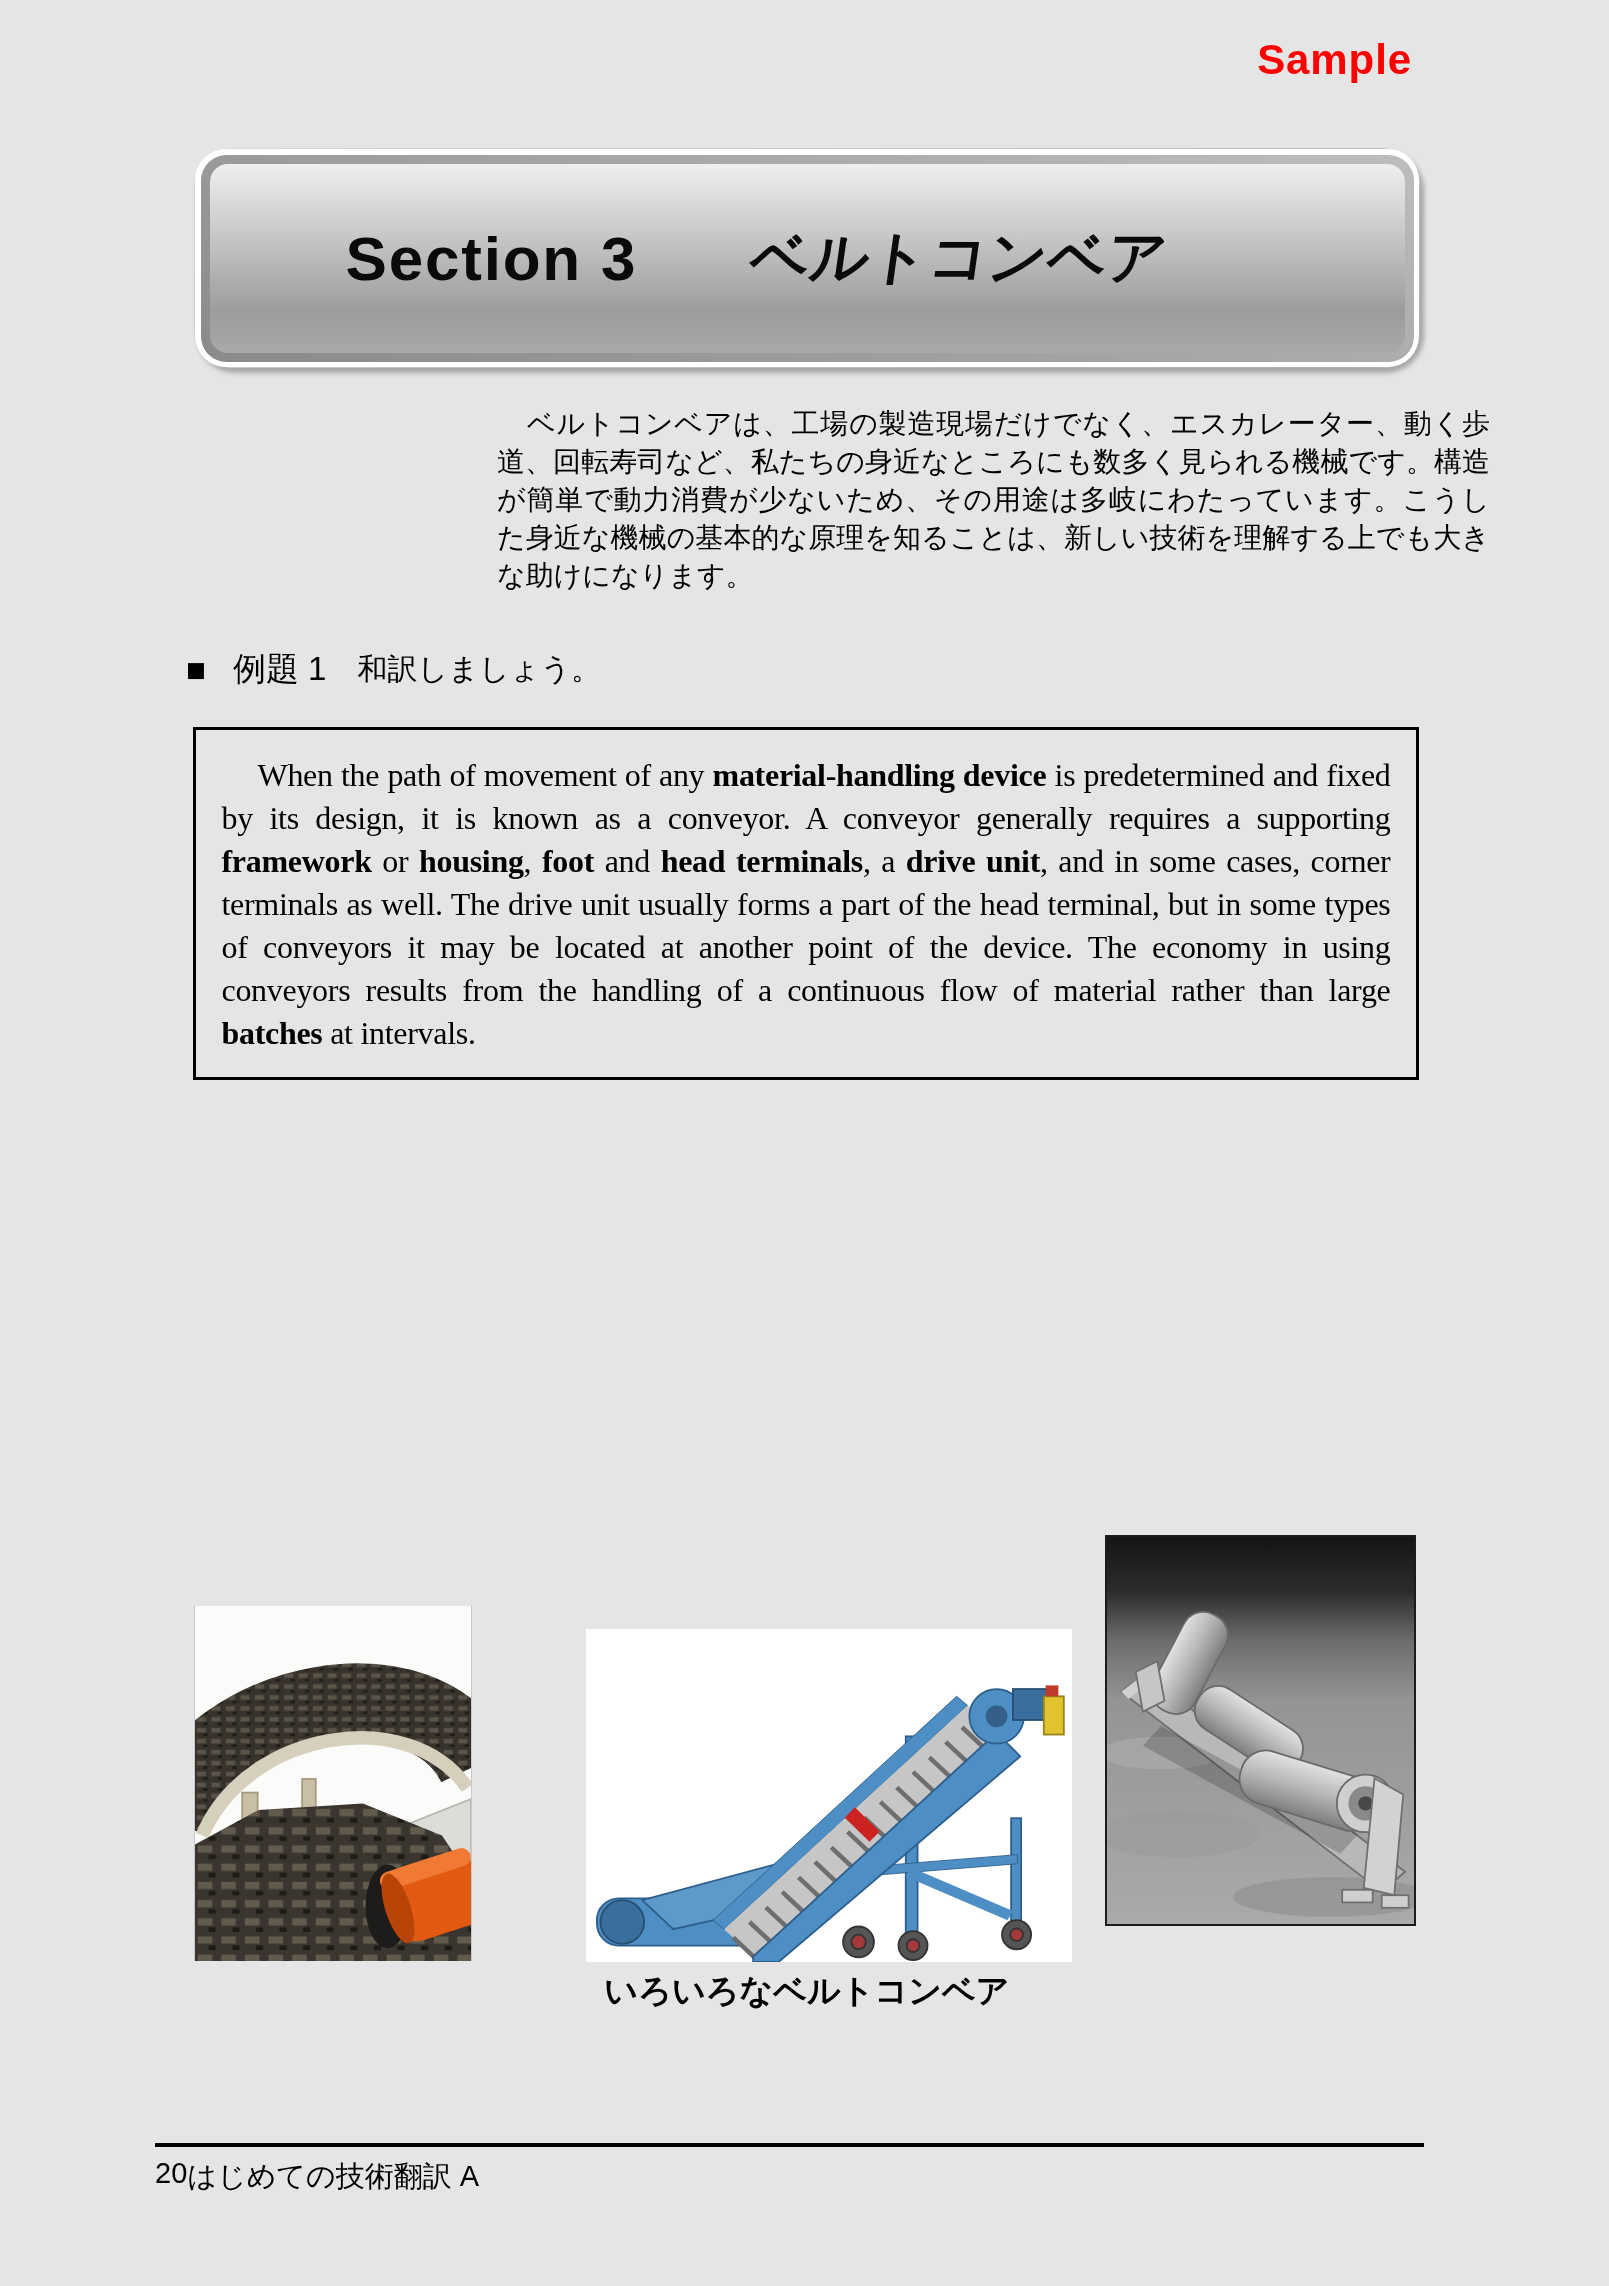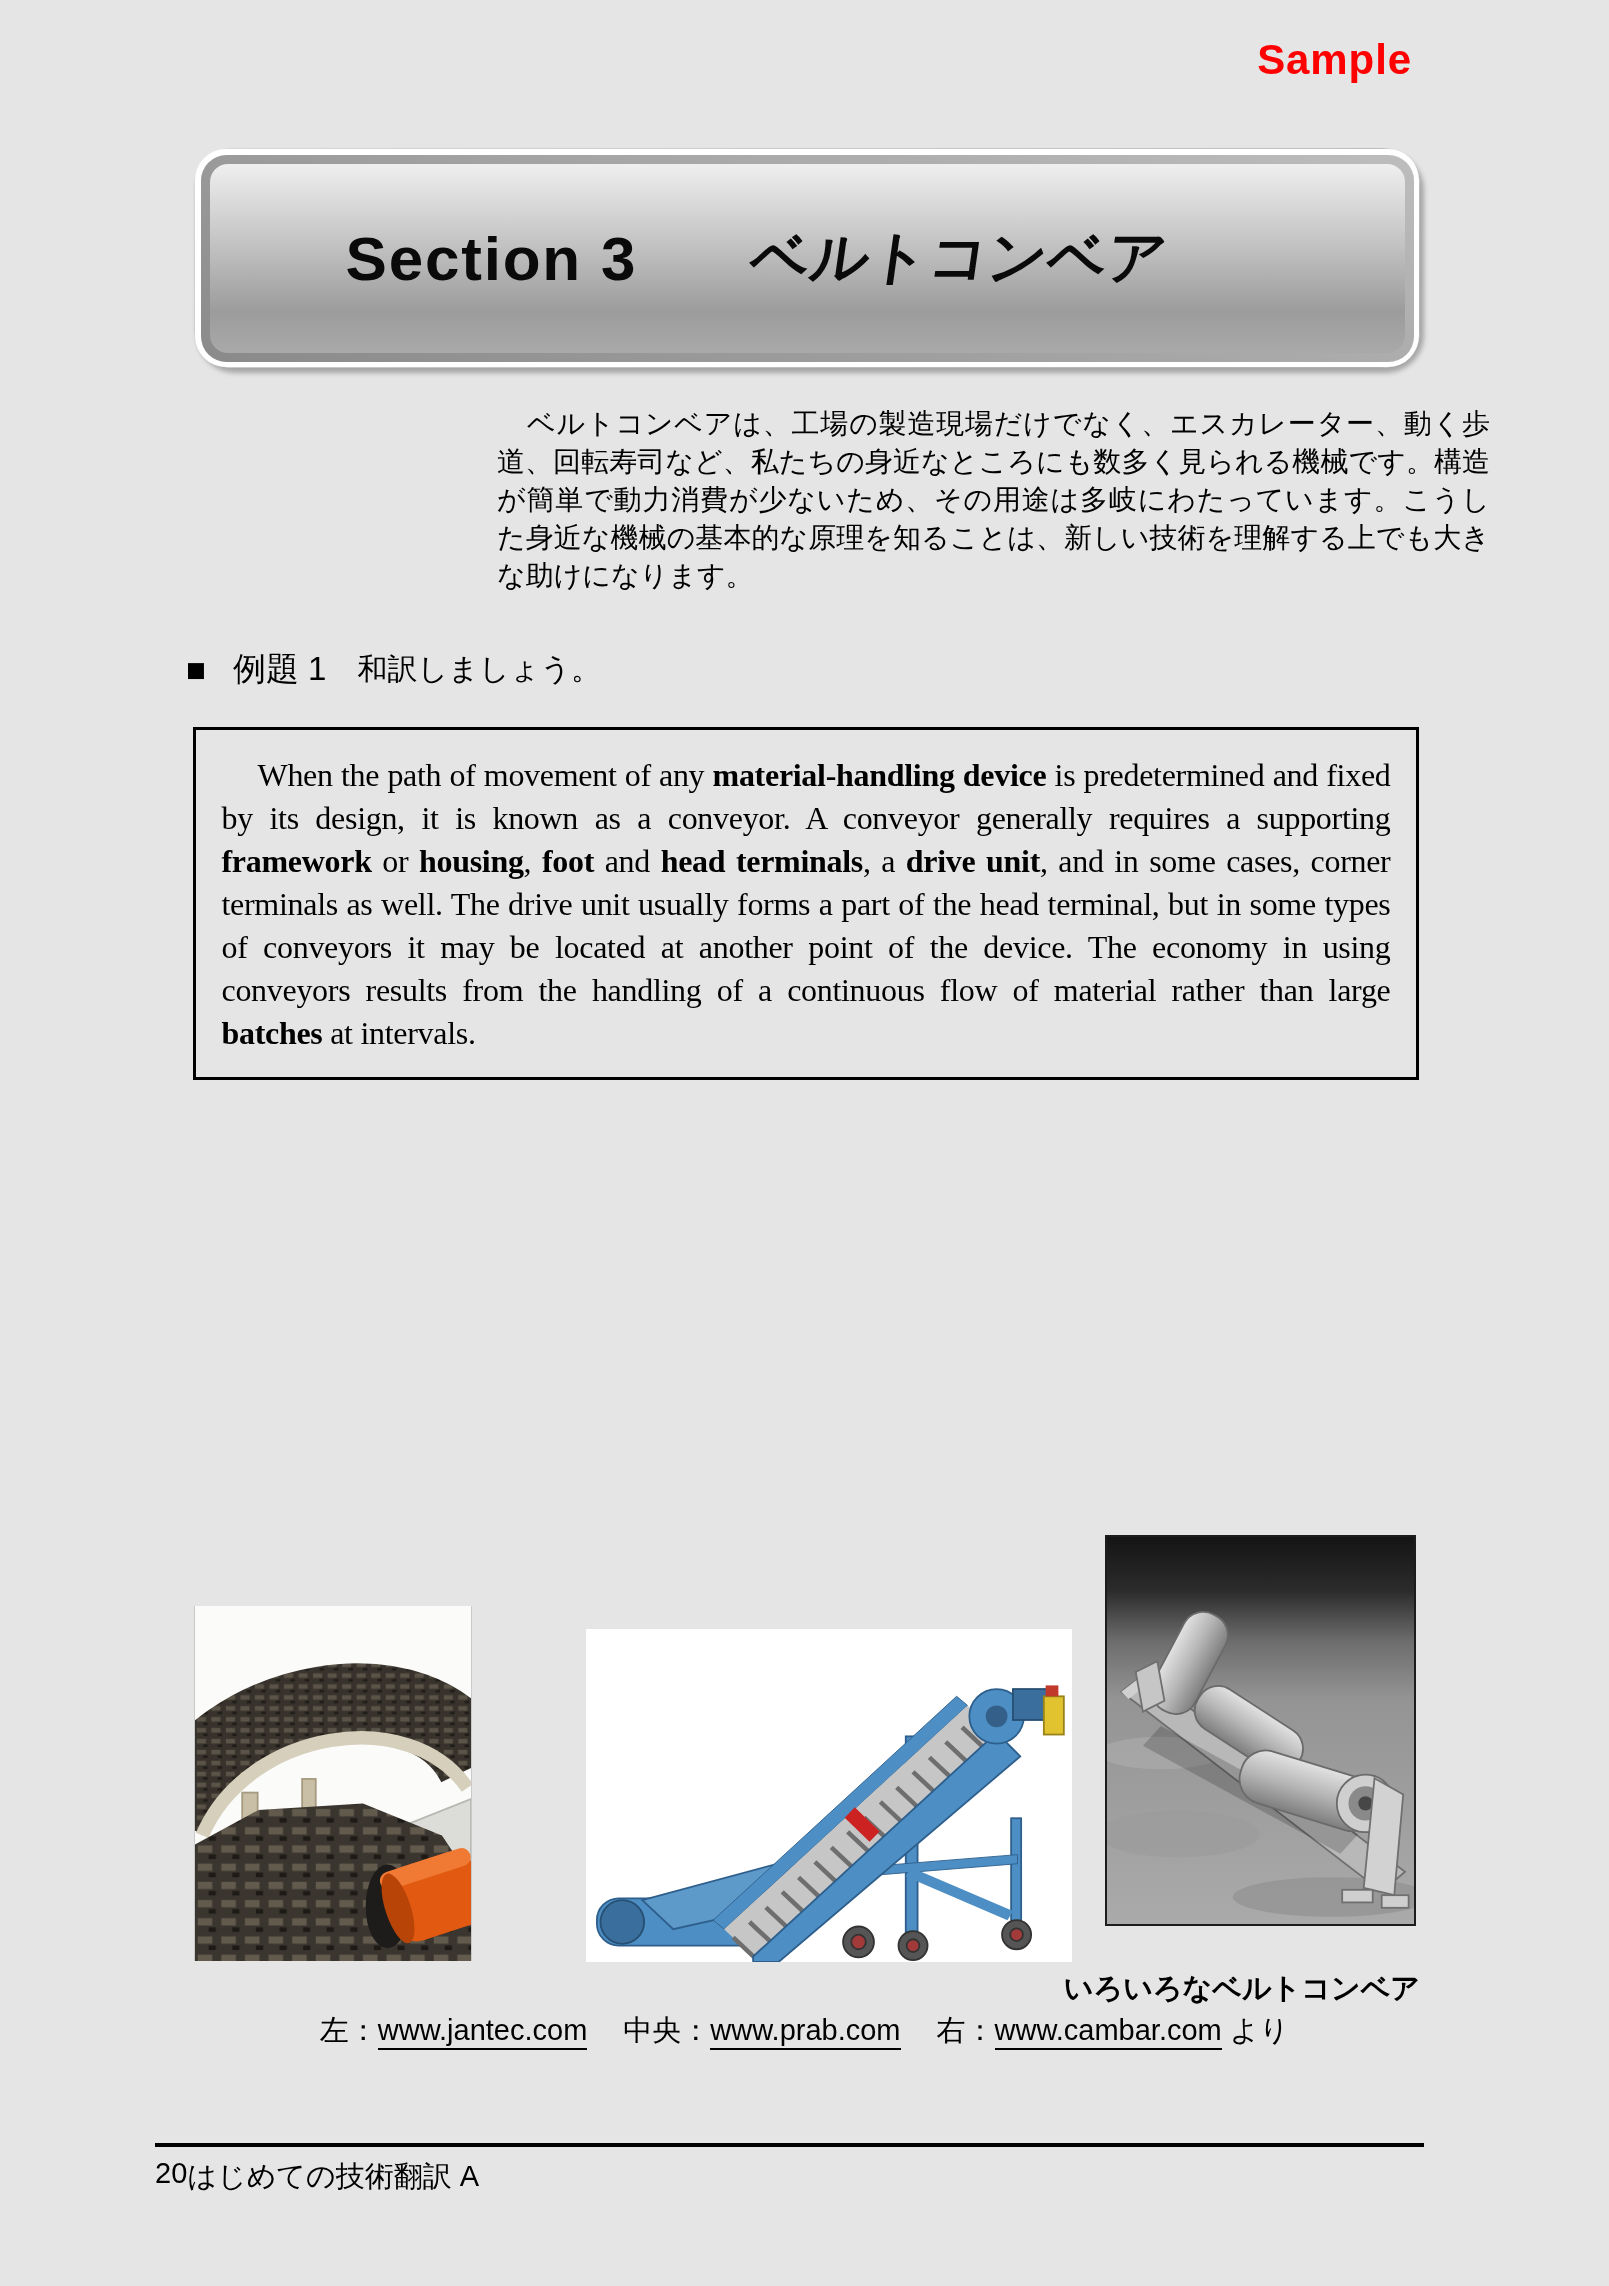--- a/index.html
+++ b/index.html
@@ -50,22 +50,22 @@
   }
   .passage-text b{font-weight:700;}
   
   .fig{position:absolute;}
   .fig-left{left:194px;top:1606px;width:276px;height:355px;border-left:0.9px solid #c9c9c9;border-right:0.9px solid #c9c9c9;}
   .fig-center{left:586px;top:1629px;width:486px;height:333px;}
   .fig-right{left:1105px;top:1535px;width:311px;height:391px;box-sizing:border-box;border:2.7px solid #1c1c1c;}
   .fig svg{display:block;width:100%;height:100%;}
   
   .caption-title{
-    position:absolute;left:194px;top:1969px;width:1226px;text-align:right;
-    font-size:29px;font-weight:700;
+    position:absolute;left:194px;top:1969px;width:1226px;text-align:center;
+    font-size:33px;font-weight:700;
   }
   .caption-credits{
     position:absolute;left:109px;top:2011px;width:1391px;text-align:center;font-size:29px;
   }
   .credit-part{white-space:nowrap;}
   .credit-part + .credit-part{margin-left:36px;}
   .credit-link{border-bottom:2.7px solid #000;padding-bottom:1.8px;}
   
   .footer-rule{position:absolute;left:155px;top:2143px;width:1269px;height:3.6px;background:#000;}
   .footer-row{
@@ -240,21 +240,20 @@
 
       <polygon points="298,268 330,286 320,398 286,390" fill="#d2d2d2" stroke="#707070" stroke-width="2"></polygon>
       <rect x="262" y="392" width="34" height="14" fill="#cfcfcf" stroke="#707070" stroke-width="2"></rect>
       <rect x="306" y="398" width="30" height="14" fill="#cfcfcf" stroke="#707070" stroke-width="2"></rect>
 
       <polygon points="32,150 56,138 64,182 40,194" fill="#c6c6c6" stroke="#707070" stroke-width="2"></polygon>
     </svg>
   </div>
 
   <div class="caption-title">いろいろなベルトコンベア</div>
-  <div class="caption-credits" id="credits"><span class="credit-part"><span>左：</span><span class="credit-link">www.jantec.com</span></span><span class="credit-part"><span>中央：</span><span class="credit-link">www.prab.com</span></span><span class="credit-part"><span>右：</span><span class="credit-link">www.cambar.com</span><span> より</span></span></div>
 
   <div class="footer-rule"></div>
   <div class="footer-row">
     <span>20</span>
     <span>はじめての技術翻訳 A</span>
   </div>
 
 </div>
 
 

